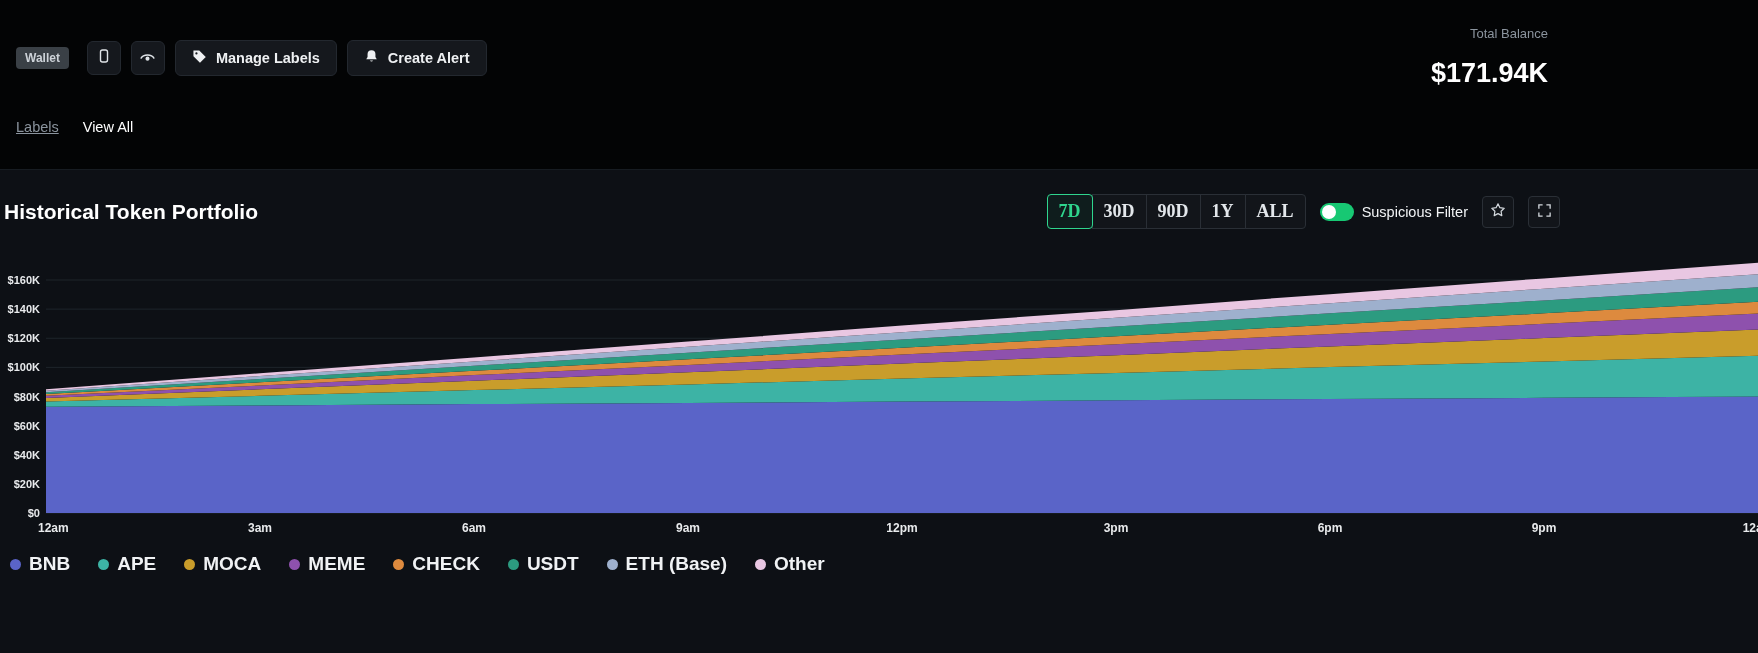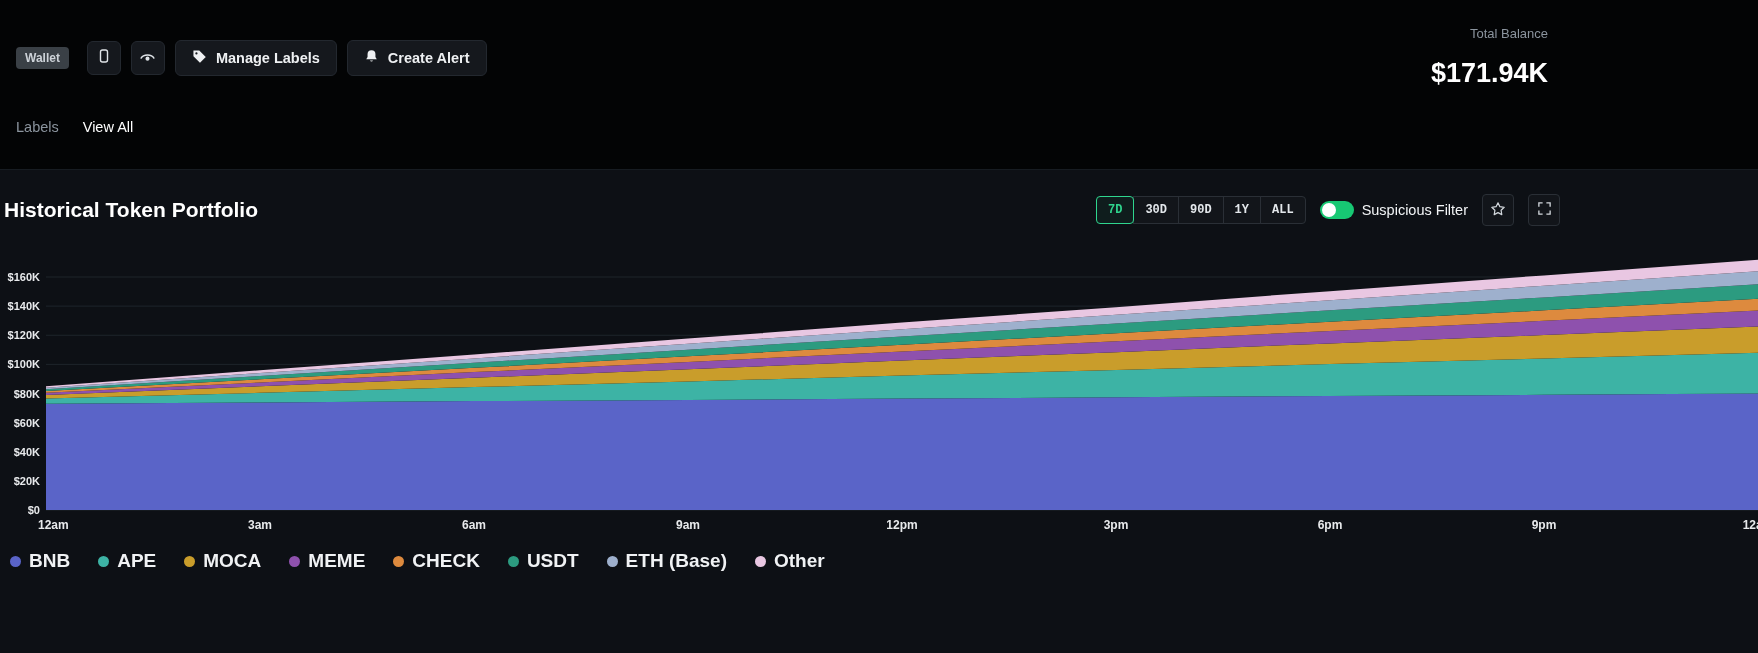--- a/index.html
+++ b/index.html
@@ -20,31 +20,31 @@
               cursor:pointer; flex:0 0 auto; padding:0; }
   .hbtn { height:36px; background:#15181d; border:1px solid #23282f; border-radius:6px;
           color:#eef0f2; font-size:14.5px; font-weight:700; display:flex; align-items:center;
           gap:9px; padding:0 16px; cursor:pointer; font-family:inherit;justify-content:space-between; }
   .hbtn.deep { background:#0e3b29; border:1px solid #28c98a; color:#d9ece1;
                box-shadow:0 0 14px rgba(40,201,138,.35); margin-left:6px; font-weight:400; }
   .balance { margin-left:auto; text-align:right; }
   .balance-label { color:#8b949e; font-size:13px; }
   .balance-value { color:#fff; font-size:27px; font-weight:700; margin-top:17px; }
   .header-sub { display:flex; gap:24px; padding:30px 0 0 16px; font-size:14.5px; }
-  .labels-lbl { color:#8b949e; }
+  .labels-lbl { color:#8b949e;text-decoration:underline; }
   .view-all { color:#fff; font-weight:500; cursor:pointer; }
 
   
   .chart-header { display:flex; align-items:center; padding:24px 198px 0 4px; }
   .chart-title { font-size:21px; font-weight:700; margin:0; color:#fff; }
   .controls { margin-left:auto; display:flex; align-items:center; gap:14px; }
   .range-group { display:flex; }
-  .range-btn { background:#12151a; border:1px solid #2a2f36; color:#e3e7eb; font-size:12px;
+  .range-btn { background:#12151a; border:1px solid #2a2f36; color:#e3e7eb; font-size:18px;
                font-weight:700; padding:6px 11px; margin-left:-1px; cursor:pointer;
-               font-family:Liberation Mono, monospace; position:relative; }
+               font-family:Liberation Serif, serif; position:relative; }
   .range-btn:first-child { border-radius:4px 0 0 4px; }
   .range-btn:last-child { border-radius:0 4px 4px 0; }
   .range-btn.active { color:#2fd58e; border-color:#2fd58e; background:rgba(47,213,142,.07);
                       border-radius:4px; z-index:2; }
   .toggle-wrap { display:flex; align-items:center; gap:8px; cursor:pointer; }
   .toggle { width:34px; height:18px; border-radius:9px; background:#17c873; position:relative; }
   .toggle .knob { position:absolute; left:2px; top:2px; width:14px; height:14px;
                   border-radius:50%; background:#fff; }
   .filter-label { font-size:14.5px; color:#f2f4f6; }
   .sq-btn { width:32px; height:32px; background:#12151a; border:1px solid #2a2f36;

